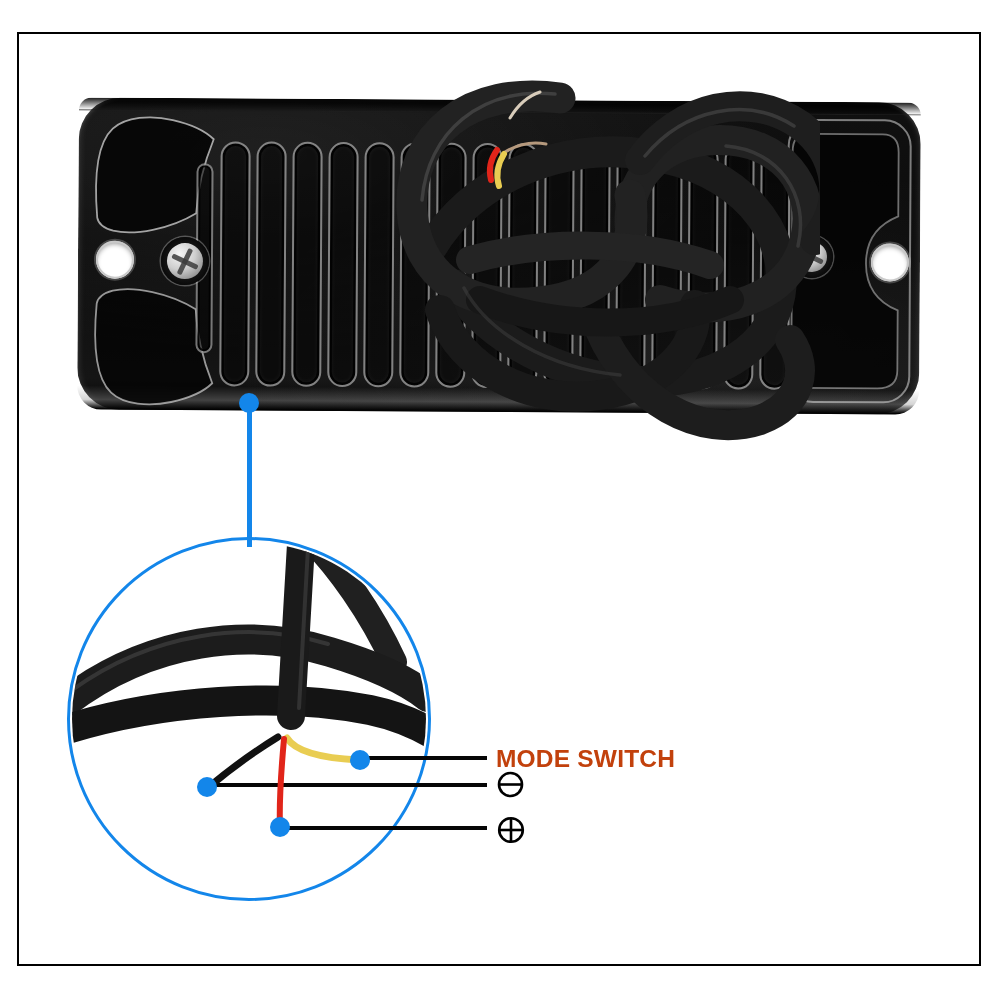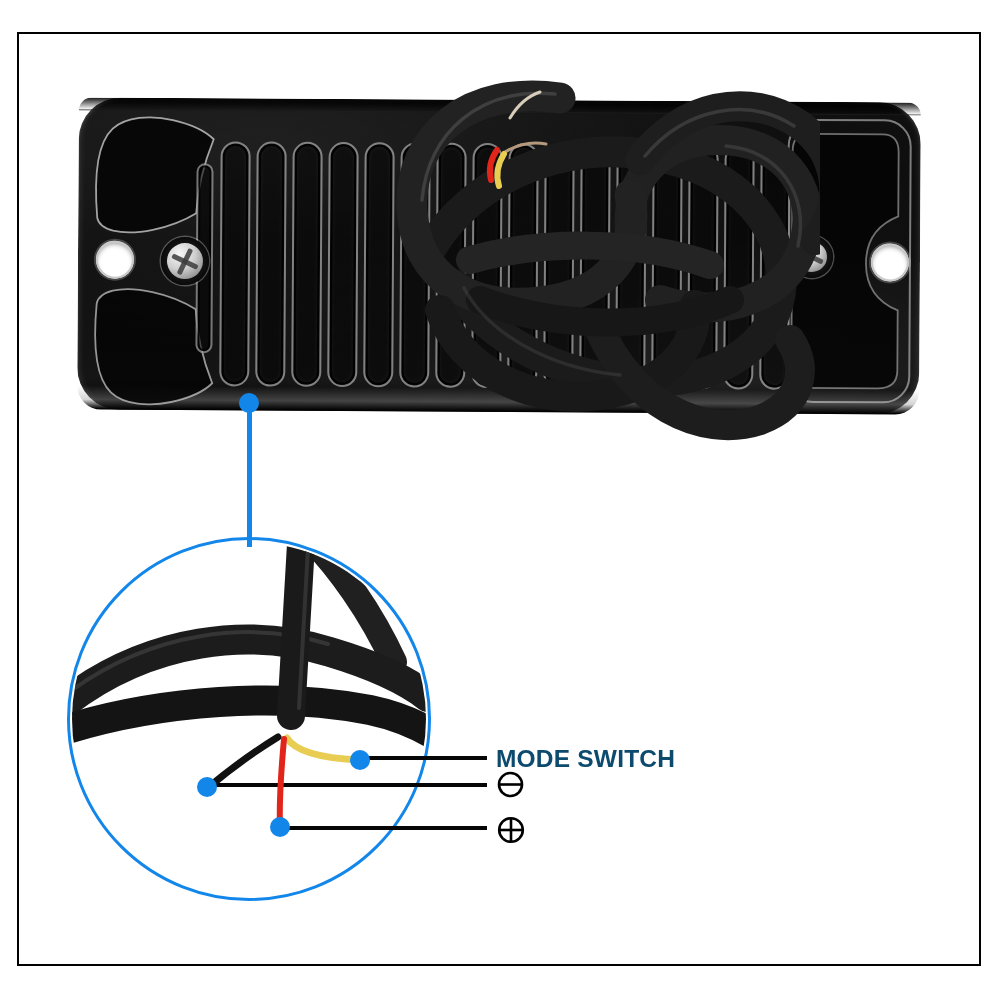--- a/index.html
+++ b/index.html
@@ -57,21 +57,21 @@
   .mag-circle{position:absolute;left:67px;top:537px;width:364px;height:364px;border-radius:50%;
               border:3.5px solid #1386ea;box-sizing:border-box;}
   .callout-line{position:absolute;height:4px;background:#060606;}
   .line-1{left:360px;top:756px;width:127px;}
   .line-2{left:207px;top:783px;width:280px;}
   .line-3{left:280px;top:826px;width:207px;}
   .mag-wires{position:absolute;left:40px;top:510px;}
 
   
   .callout-label{position:absolute;left:496px;top:747px;font-size:24.5px;font-weight:700;
-                 color:#0c4a6e;letter-spacing:0.2px;white-space:nowrap;line-height:1;}
+                 color:#c2410c;letter-spacing:0.2px;white-space:nowrap;line-height:1;}
   .term-icon{position:absolute;}
   .icon-minus{left:497px;top:771px;}
   .icon-plus{left:497px;top:816px;}
 
   .z1{z-index:1}.z2{z-index:2}.z3{z-index:3}.z4{z-index:4}.z5{z-index:5}
   .z6{z-index:6}.z7{z-index:7}.z8{z-index:8}.z9{z-index:9}
 </style>
 </head>
 <body>
 

